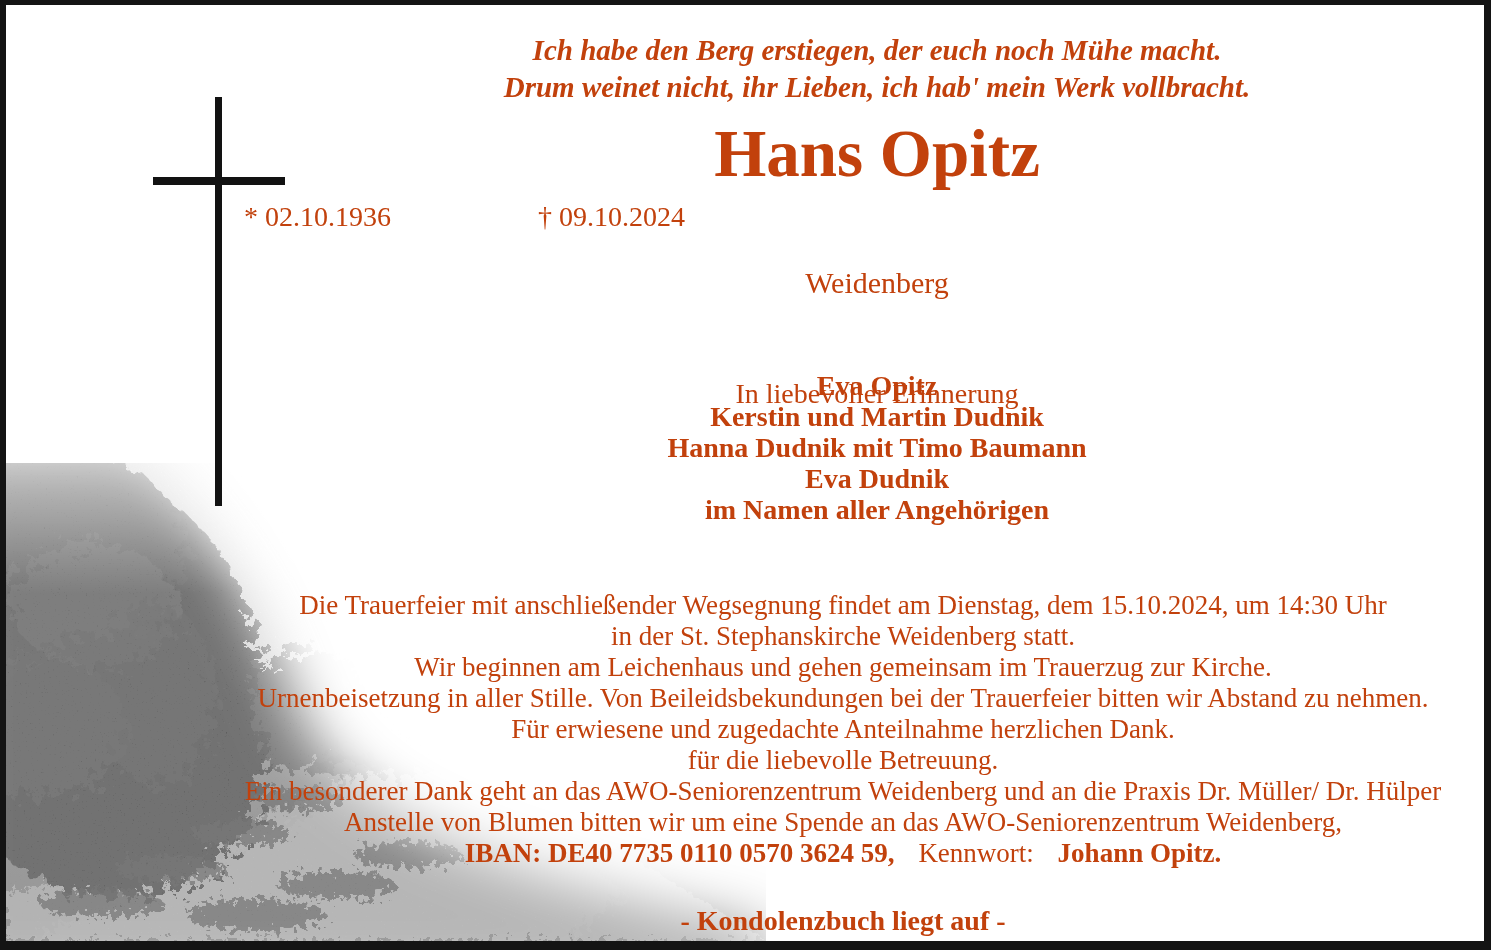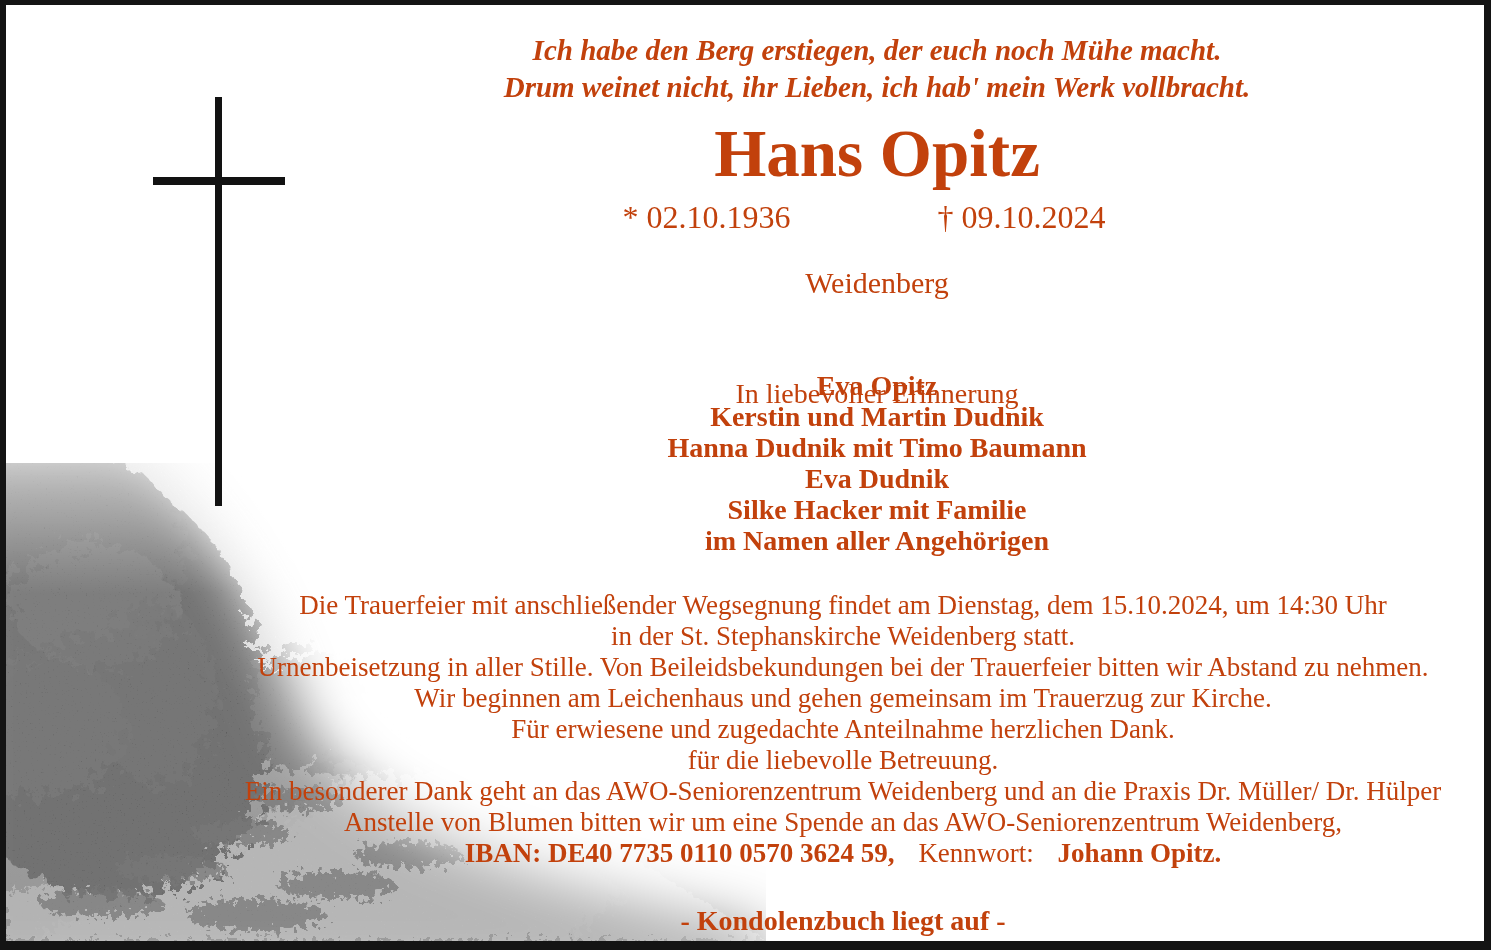--- a/index.html
+++ b/index.html
@@ -20,22 +20,22 @@
   
   .photo{position:absolute;left:0;bottom:0;width:760px;height:478px;z-index:1;}
   
   .cross{position:absolute;z-index:2;}
   .cross .v{position:absolute;left:209px;top:92px;width:7px;height:409px;background:#121212;}
   .cross .h{position:absolute;left:147px;top:172px;width:132px;height:8px;background:#121212;}
   
   .head-col{position:absolute;left:264px;right:0;top:0;text-align:center;z-index:3;}
   .epitaph{position:absolute;left:0;right:0;top:27px;font-size:29px;line-height:37px;font-weight:bold;font-style:italic;}
   .name{position:absolute;left:0;right:0;top:112px;font-size:67px;line-height:72px;font-weight:bold;}
-  .dates{position:absolute;left:-26px;right:0;top:196px;font-size:32px;line-height:32px;
-         display:flex;justify-content:center;gap:147px;}
+  .dates{position:absolute;left:-26px;right:0;top:196px;font-size:28px;line-height:32px;
+         display:flex;justify-content:flex-start;gap:147px;}
   .place{position:absolute;left:0;right:0;top:262px;font-size:30px;line-height:32px;}
   .memorial{position:absolute;left:0;right:0;top:325px;font-size:28px;line-height:32px;margin-top:48px;}
   .mourners{position:absolute;left:0;right:0;top:365px;font-size:28px;line-height:31px;font-weight:bold;}
   .mourners .closing{font-weight:bold;}
   
   .body-col{position:absolute;left:196px;right:0;top:585px;text-align:center;z-index:3;
             font-size:27px;line-height:31px;}
   .iban-strong{font-weight:bold;}
   .sp{margin-left:17px;}
   .condolence{margin-top:36px;font-weight:bold;font-size:28px;}
@@ -136,30 +136,29 @@
       <span>* 02.10.1936</span>
       <span>† 09.10.2024</span>
     </div>
     <div class="place">Weidenberg</div>
     <div class="memorial">In liebevoller Erinnerung</div>
     <div class="mourners">
       <div>Eva Opitz</div>
       <div>Kerstin und Martin Dudnik</div>
       <div>Hanna Dudnik mit Timo Baumann</div>
       <div>Eva Dudnik</div>
-      <div>Silke Hacker mit Familie</div>
       <div class="closing">im Namen aller Angehörigen</div>
     </div>
   </div>
 
   <div class="body-col">
     <div>Die Trauerfeier mit anschließender Wegsegnung findet am Dienstag, dem 15.10.2024, um 14:30 Uhr</div>
     <div>in der St. Stephanskirche Weidenberg statt.</div>
+    <div>Wir beginnen am Leichenhaus und gehen gemeinsam im Trauerzug zur Kirche.</div>
     <div>Urnenbeisetzung in aller Stille. Von Beileidsbekundungen bei der Trauerfeier bitten wir Abstand zu nehmen.</div>
-    <div>Wir beginnen am Leichenhaus und gehen gemeinsam im Trauerzug zur Kirche.</div>
     <div>Für erwiesene und zugedachte Anteilnahme herzlichen Dank.</div>
     <div>für die liebevolle Betreuung.</div>
     <div>Ein besonderer Dank geht an das AWO-Seniorenzentrum Weidenberg und an die Praxis Dr. Müller/ Dr. Hülper</div>
     <div>Anstelle von Blumen bitten wir um eine Spende an das AWO-Seniorenzentrum Weidenberg,</div>
     <div>
       <span class="iban-strong">IBAN: DE40 7735 0110 0570 3624 59,</span>
       <span class="sp">Kennwort:</span>
       <span class="iban-strong sp">Johann Opitz.</span>
     </div>
     <div class="condolence">- Kondolenzbuch liegt auf -</div>

